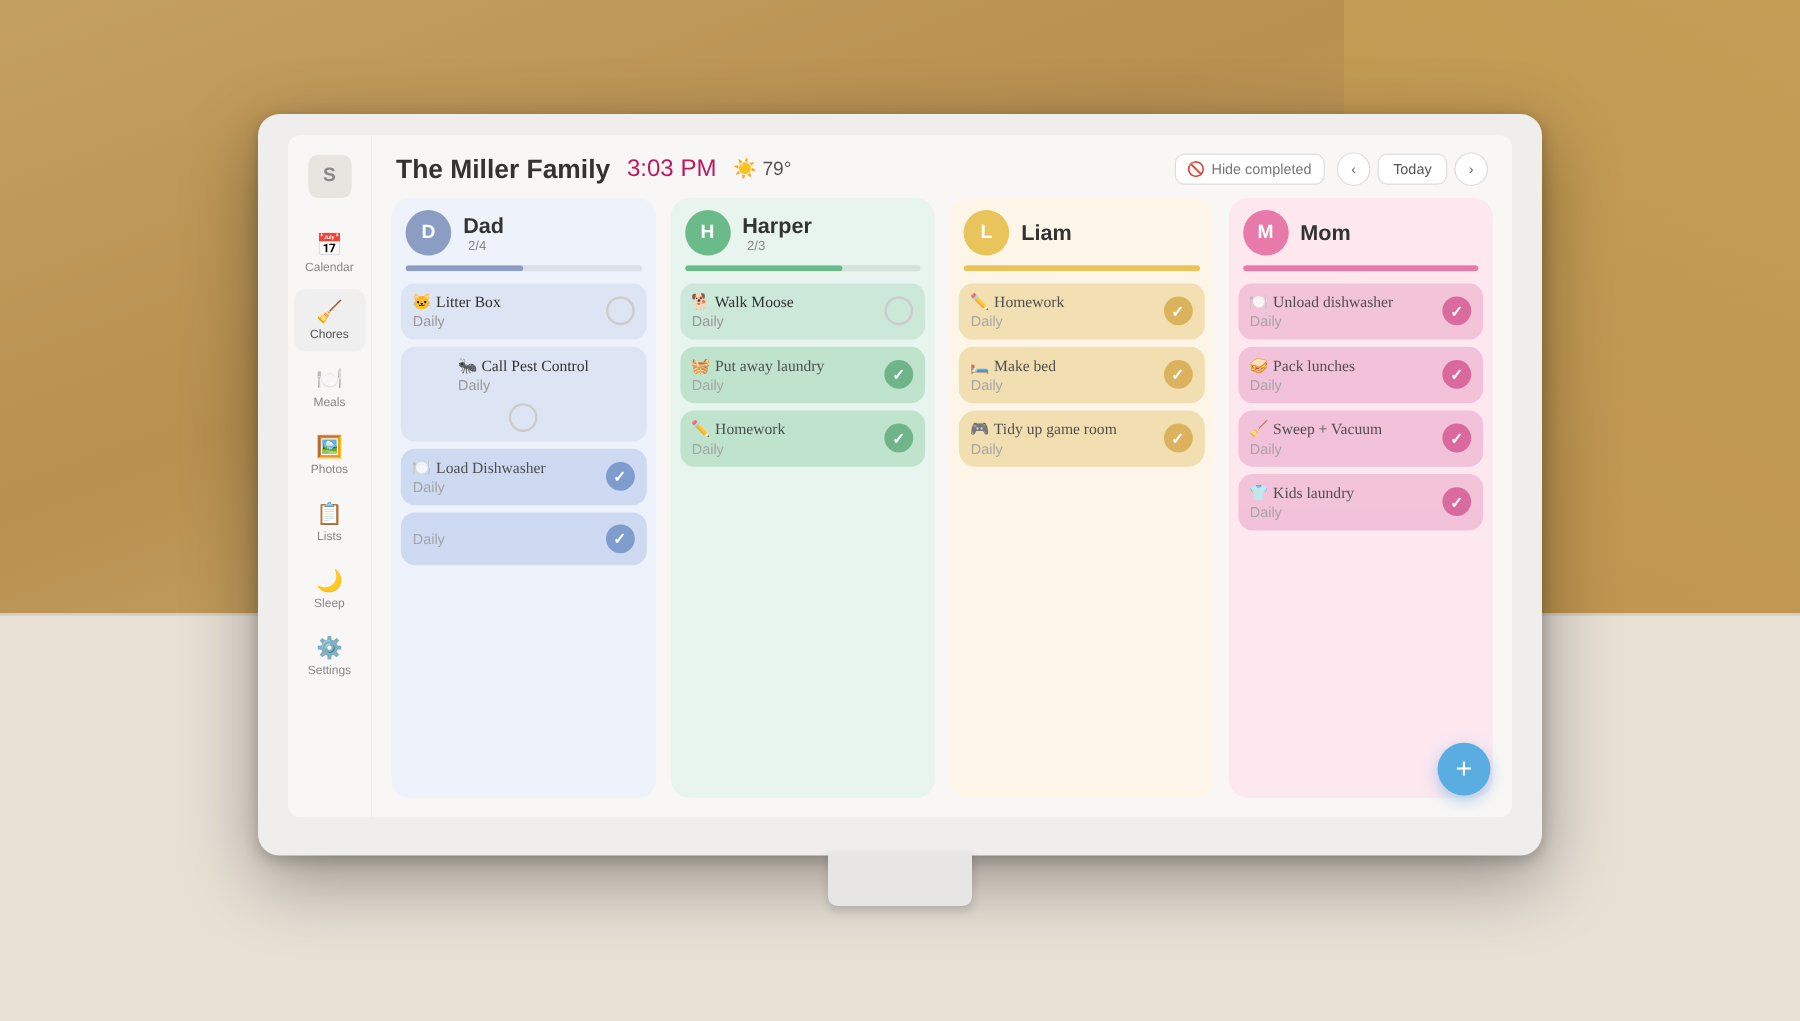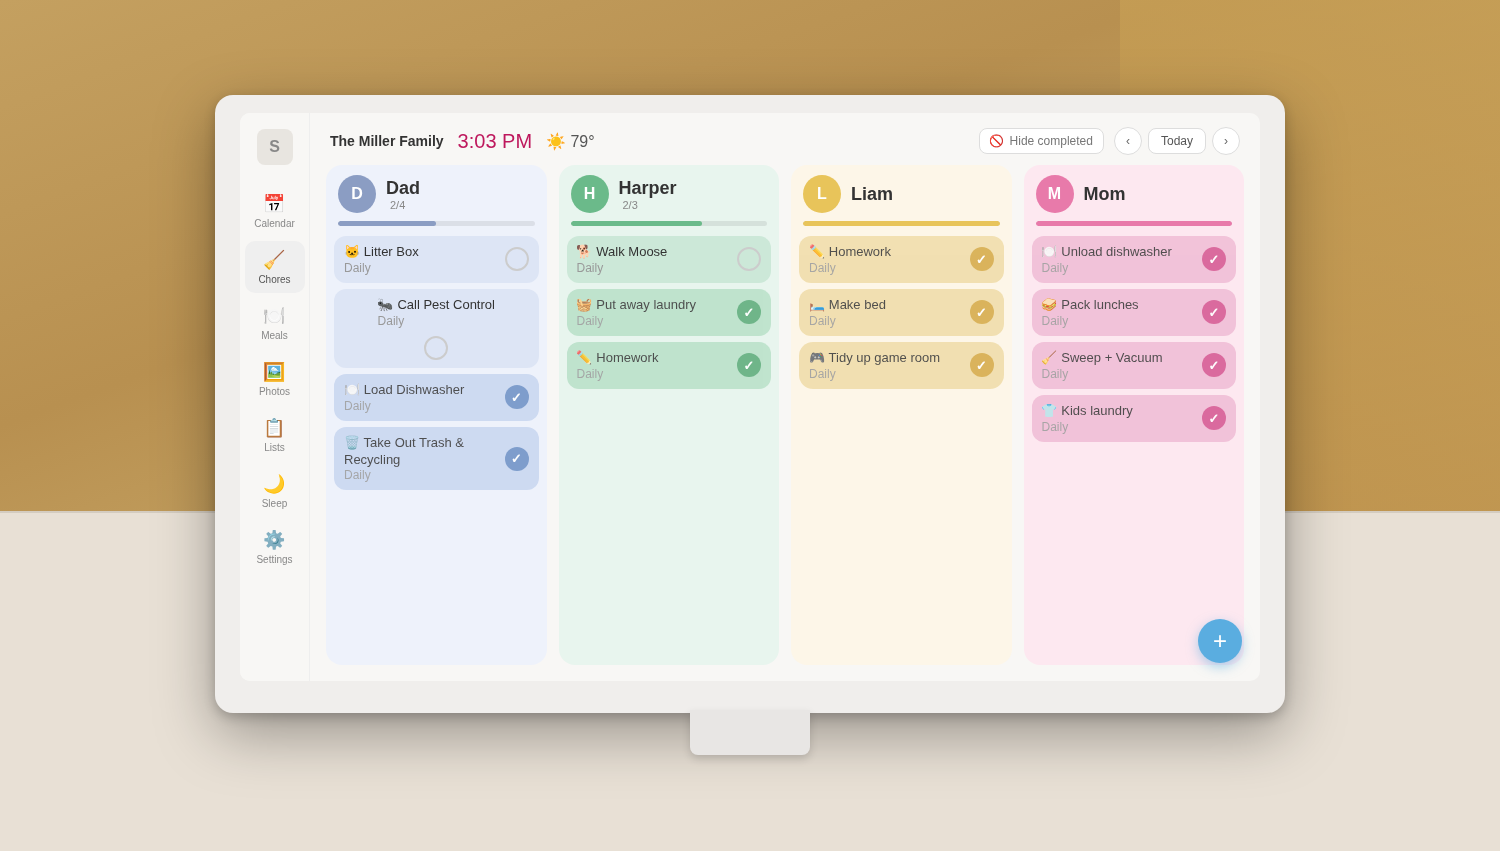--- a/index.html
+++ b/index.html
@@ -154,21 +154,21 @@
 
     
     .header {
       display: flex;
       align-items: center;
       padding: 14px 20px 10px;
       gap: 10px;
     }
 
     .header-title {
-      font-size: 14px;
+      font-size: 22px;
       font-weight: 600;
       color: #333;
     }
 
     .header-time {
       font-size: 20px;
       color: #be185d;
       margin-left: 4px;
     }
 
@@ -312,20 +312,21 @@
 
     .task-info {
       flex: 1;
     }
 
     .task-name {
       font-size: 13px;
       font-weight: 500;
       color: #333;
       line-height: 1.3;
+      font-family: Liberation Serif, serif;
     }
 
     .task-freq {
       font-size: 12px;
       color: #999;
     }
 
     .task-check {
       width: 24px;
       height: 24px;
@@ -465,21 +466,20 @@
               </div>
               <div class="task-card completed" style="background: rgb(200, 214, 240);">
                 <div class="task-info">
       <div class="task-name">🍽️ Load Dishwasher</div>
       <div class="task-freq">Daily</div>
     </div>
                 <div class="task-check checked" style="background: rgb(107, 143, 196);"></div>
               </div>
               <div class="task-card completed" style="background: rgb(200, 214, 240);">
                 <div class="task-info">
-      <div class="task-name">🗑️ Take Out Trash &amp; Recycling</div>
       <div class="task-freq">Daily</div>
     </div>
                 <div class="task-check checked" style="background: rgb(107, 143, 196);"></div>
               </div>
             </div>
           </div>
           <div class="person-column" style="background: rgb(232, 245, 238);">
             <div class="person-header">
     <div class="person-avatar" style="background:#6bba8a">H</div>
     <div>

